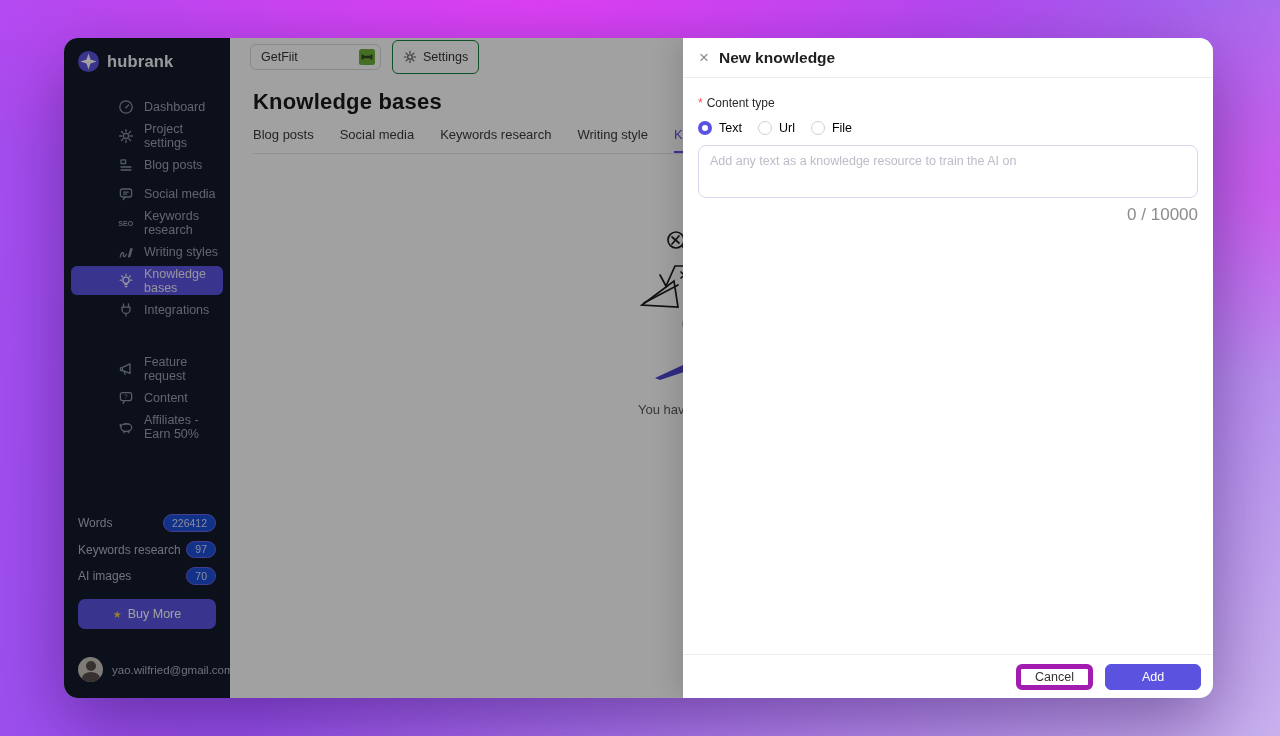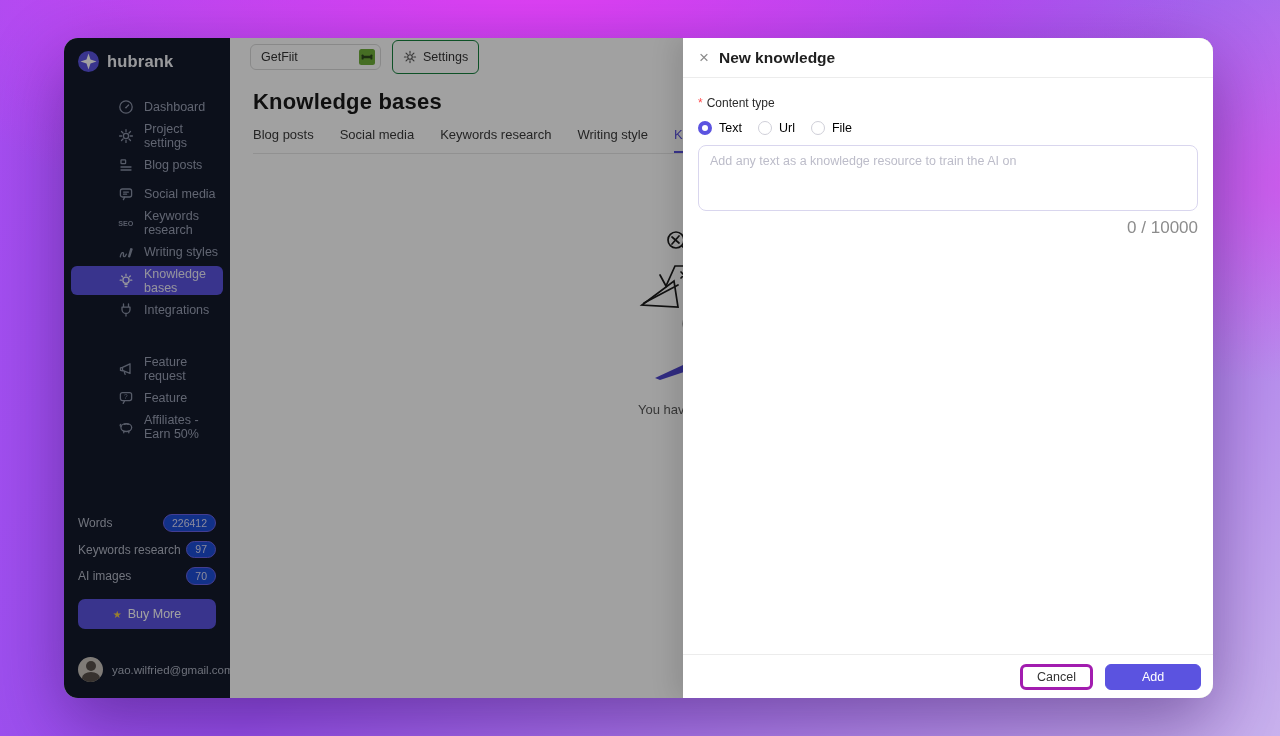--- a/index.html
+++ b/index.html
@@ -97,31 +97,31 @@
   .drawer-close{font-size:17px;color:#8c8c8c;cursor:pointer;line-height:1;background:none;border:none;font-family:inherit;}
   .drawer-title{font-size:15.5px;font-weight:800;color:#1f1f1f;}
   .drawer-body{flex:1;padding:18px 15px 0 15px;}
   .field-label{font-size:12px;color:#2b2b2b;margin-bottom:11px;}
   .req{color:#ff4d4f;margin-right:4px;font-size:12px;}
   .radio-group{display:flex;align-items:center;gap:16px;margin-bottom:10px;}
   .radio-opt{display:flex;align-items:center;gap:7px;font-size:12.5px;color:#000000;cursor:pointer;}
   .radio-dot{width:14px;height:14px;border-radius:50%;border:1px solid #cfcfd8;background:#fff;flex:none;}
   .radio-opt.selected .radio-dot{border:4.5px solid var(--primary);}
   .knowledge-textarea{
-    width:100%;height:66px;border:1px solid #d9d6ee;border-radius:8px;resize:none;
+    width:100%;height:53px;border:1px solid #d9d6ee;border-radius:8px;resize:none;
     padding:8px 11px;font-size:12.5px;color:#333;font-family:inherit;outline:none;background:#fff;
   }
   .knowledge-textarea::placeholder{color:#bcbcc9;}
   .char-counter{text-align:right;font-size:17px;color:#8c8c8c;margin-top:3px;}
   .drawer-footer{
     height:44px;min-height:44px;border-top:1px solid #ececec;
     display:flex;align-items:center;justify-content:flex-end;gap:12px;padding:0 12px;
   }
   .btn{height:26px;border-radius:6px;font-size:12.5px;cursor:pointer;font-family:inherit;}
-  .btn-cancel{background:#fff;border:3px solid #a21caf;color:#333;padding:0 14px;}
+  .btn-cancel{background:#fff;border:5px solid #a21caf;color:#333;padding:0 14px;}
   .btn-add{background:var(--primary);border:1px solid var(--primary);color:#fff;width:96px;}
   svg{display:block;}
 </style>
 </head>
 <body>
 
 <div class="window">
 
   <aside class="sidebar">
     <div class="logo-row">
@@ -220,21 +220,21 @@
         <span>Feature request</span>
       </div>
       <div class="nav-item">
         <span class="ico">
             <svg viewBox="0 0 16 16" fill="none" stroke="currentColor" stroke-width="1.3">
               <rect x="2.4" y="2.6" width="11.2" height="8" rx="2"></rect>
               <path d="M5.2 13.4l1.4-2.6" stroke-linecap="round"></path>
               <text x="6.1" y="9" font-size="6.5" fill="currentColor" stroke="none" font-family="inherit">?</text>
             </svg>
           </span>
-        <span>Feature</span>
+        <span>Content</span>
       </div>
       <div class="nav-item">
         <span class="ico">
             <svg viewBox="0 0 16 16" fill="none" stroke="currentColor" stroke-width="1.3">
               <ellipse cx="8.3" cy="8.6" rx="5.4" ry="3.9"></ellipse>
               <path d="M3 7.4c-1-.2-1.2-1.5-.2-2M5.8 12.2v1.6M10.8 12.2v1.6M6.3 5.4c1.2-.6 2.8-.6 4 0" stroke-linecap="round"></path>
             </svg>
           </span>
         <span>Affiliates - Earn 50%</span>
       </div>

